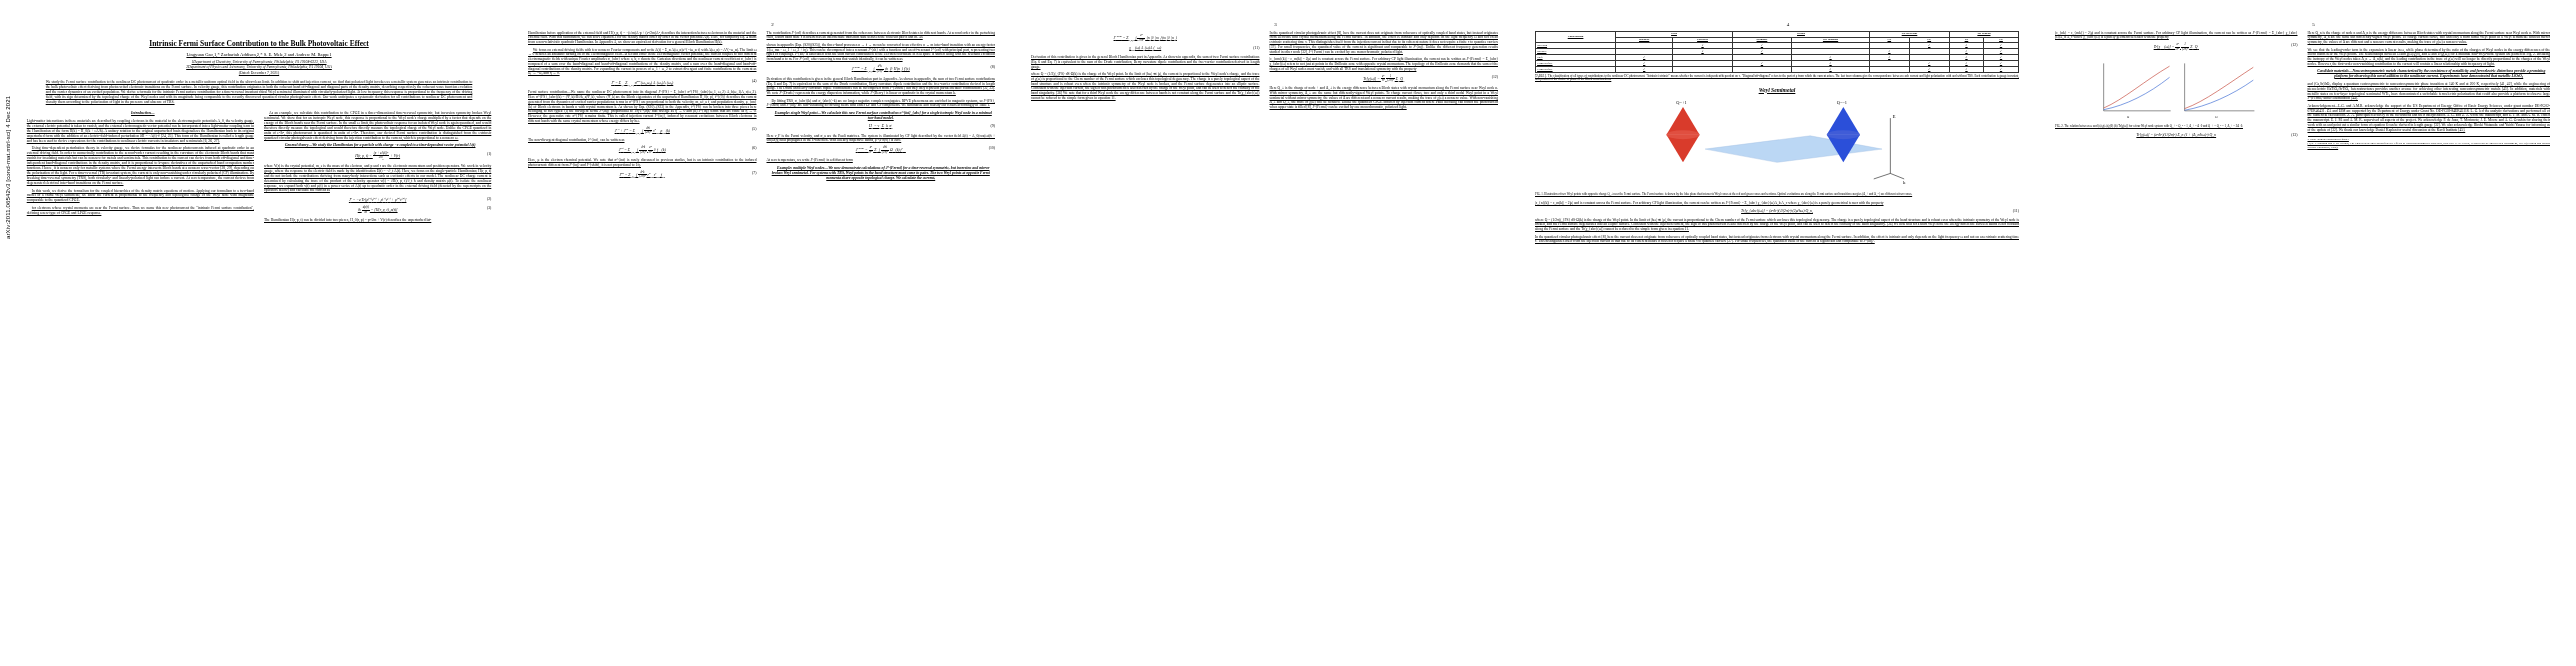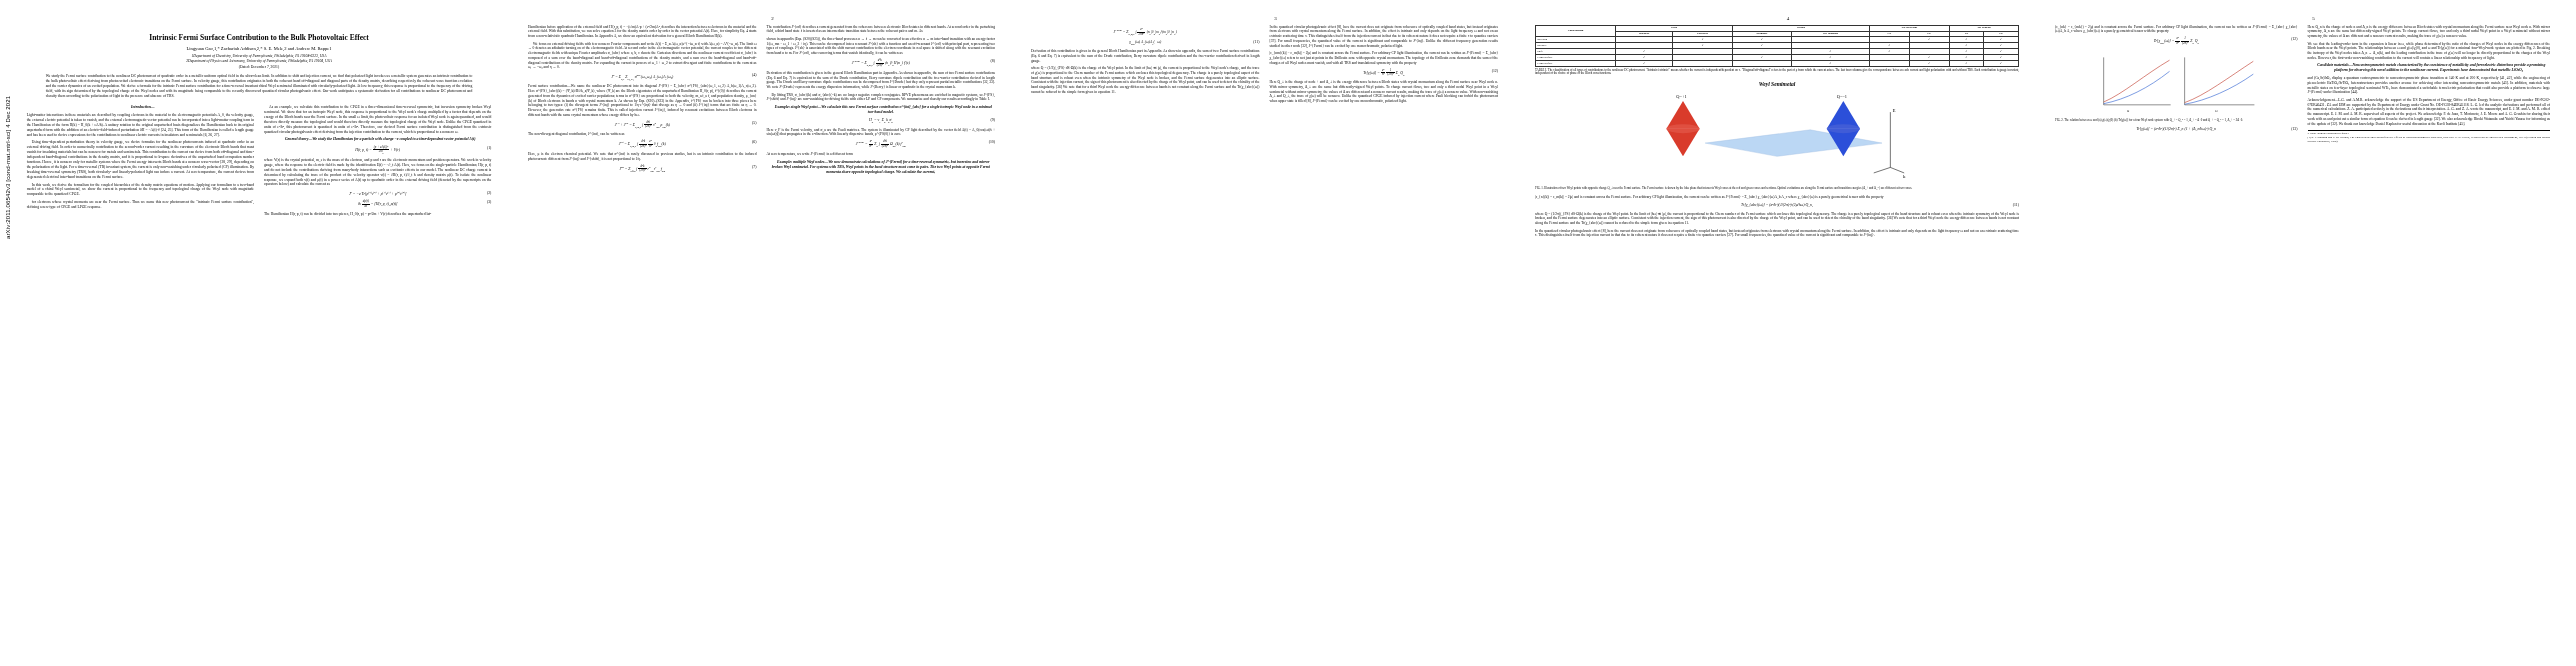--- a/index.html
+++ b/index.html
@@ -23,23 +23,24 @@
     transform: rotate(-90deg);
     transform-origin: 0 0;
     font-family: "Liberation Sans", sans-serif;
     font-size: 6.1px;
     letter-spacing: 0.1px;
     color: #000;
     white-space: nowrap;
   }
   .page {
     position: absolute;
-    top: 8px;
+    top: 14px;
     height: 497px;
     box-sizing: border-box;
+    text-decoration: underline;
   }
   .pagenum {
     position: absolute;
     top: 7.8px;
     width: 100%;
     text-align: center;
     font-size: 5px;
   }
   
   #page1 { left: 14.5px; width: 489px; padding: 14.5px 12.2px 11px 12.2px; }

